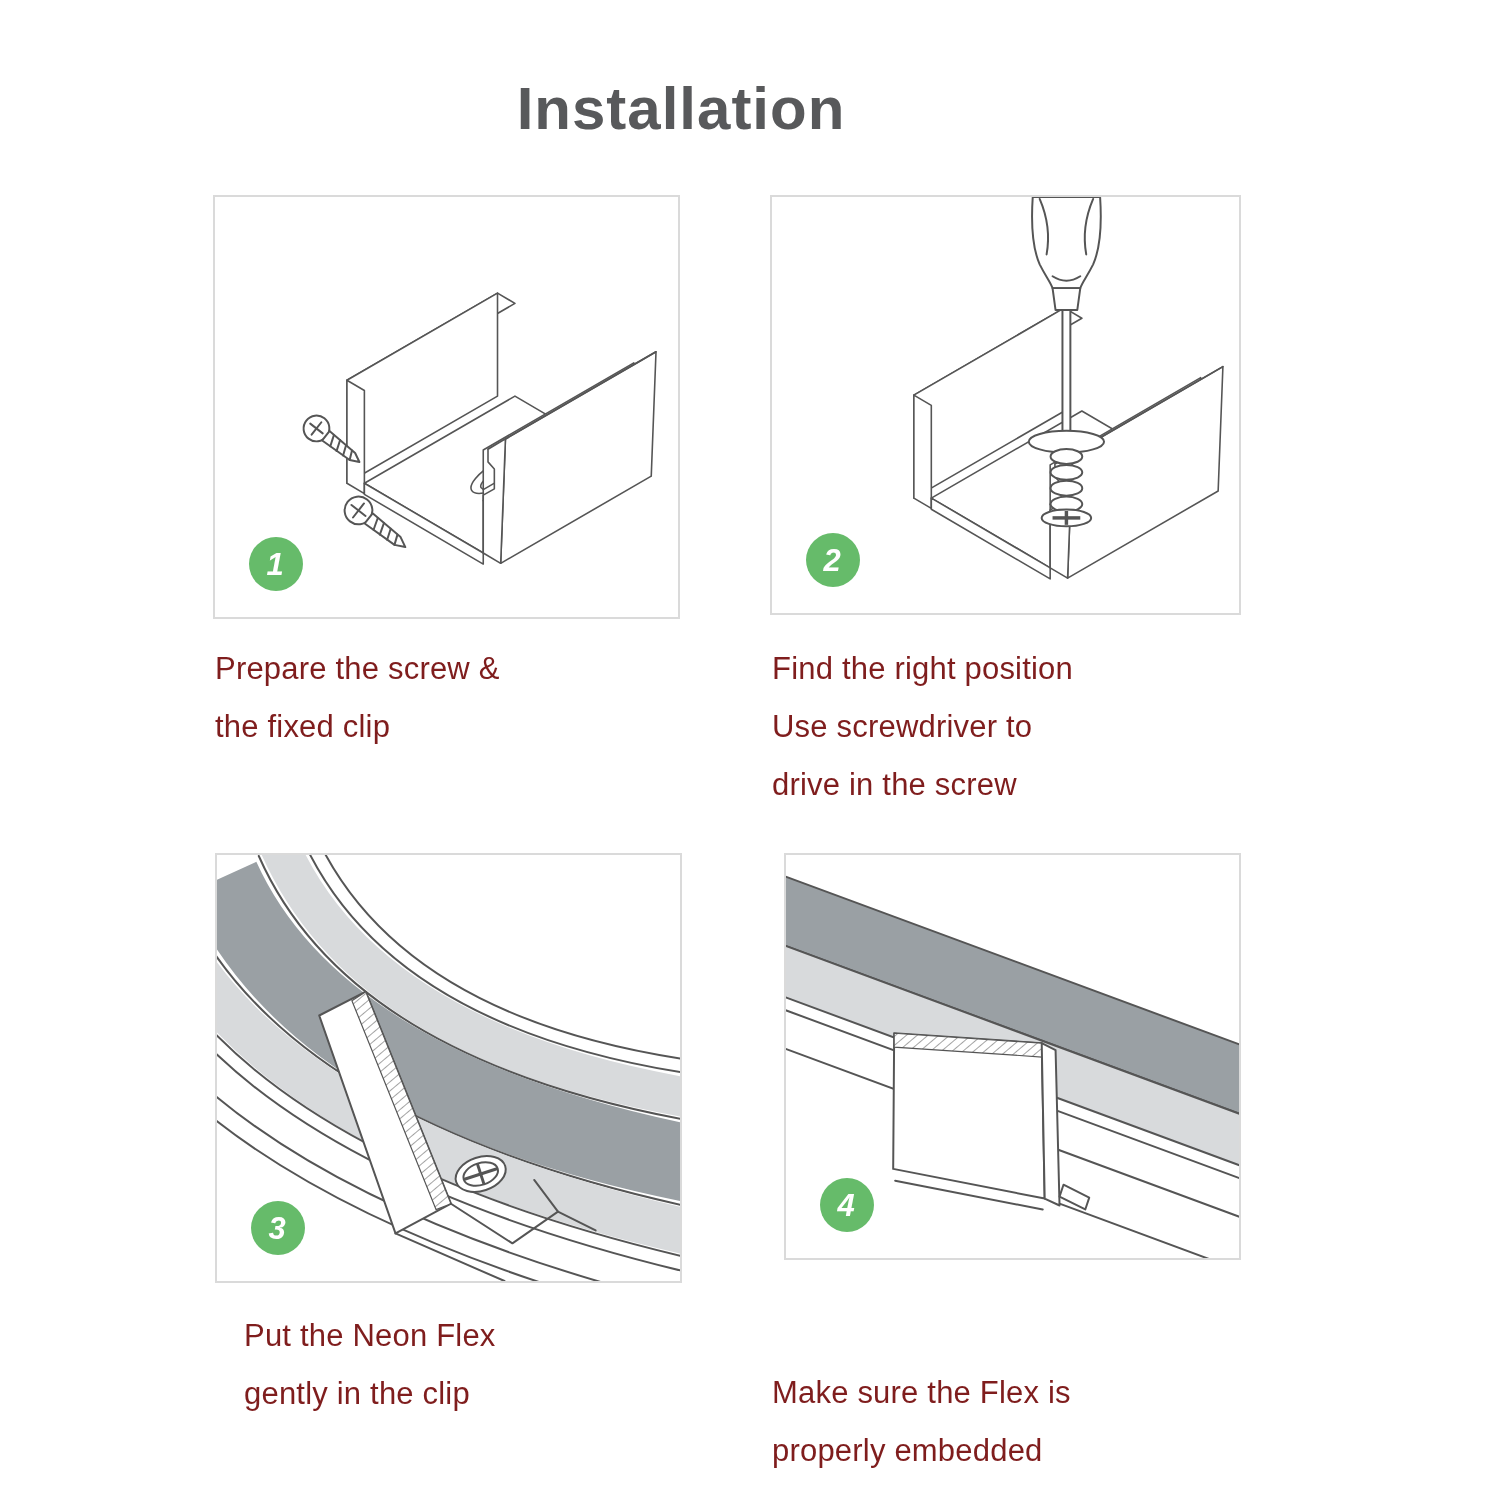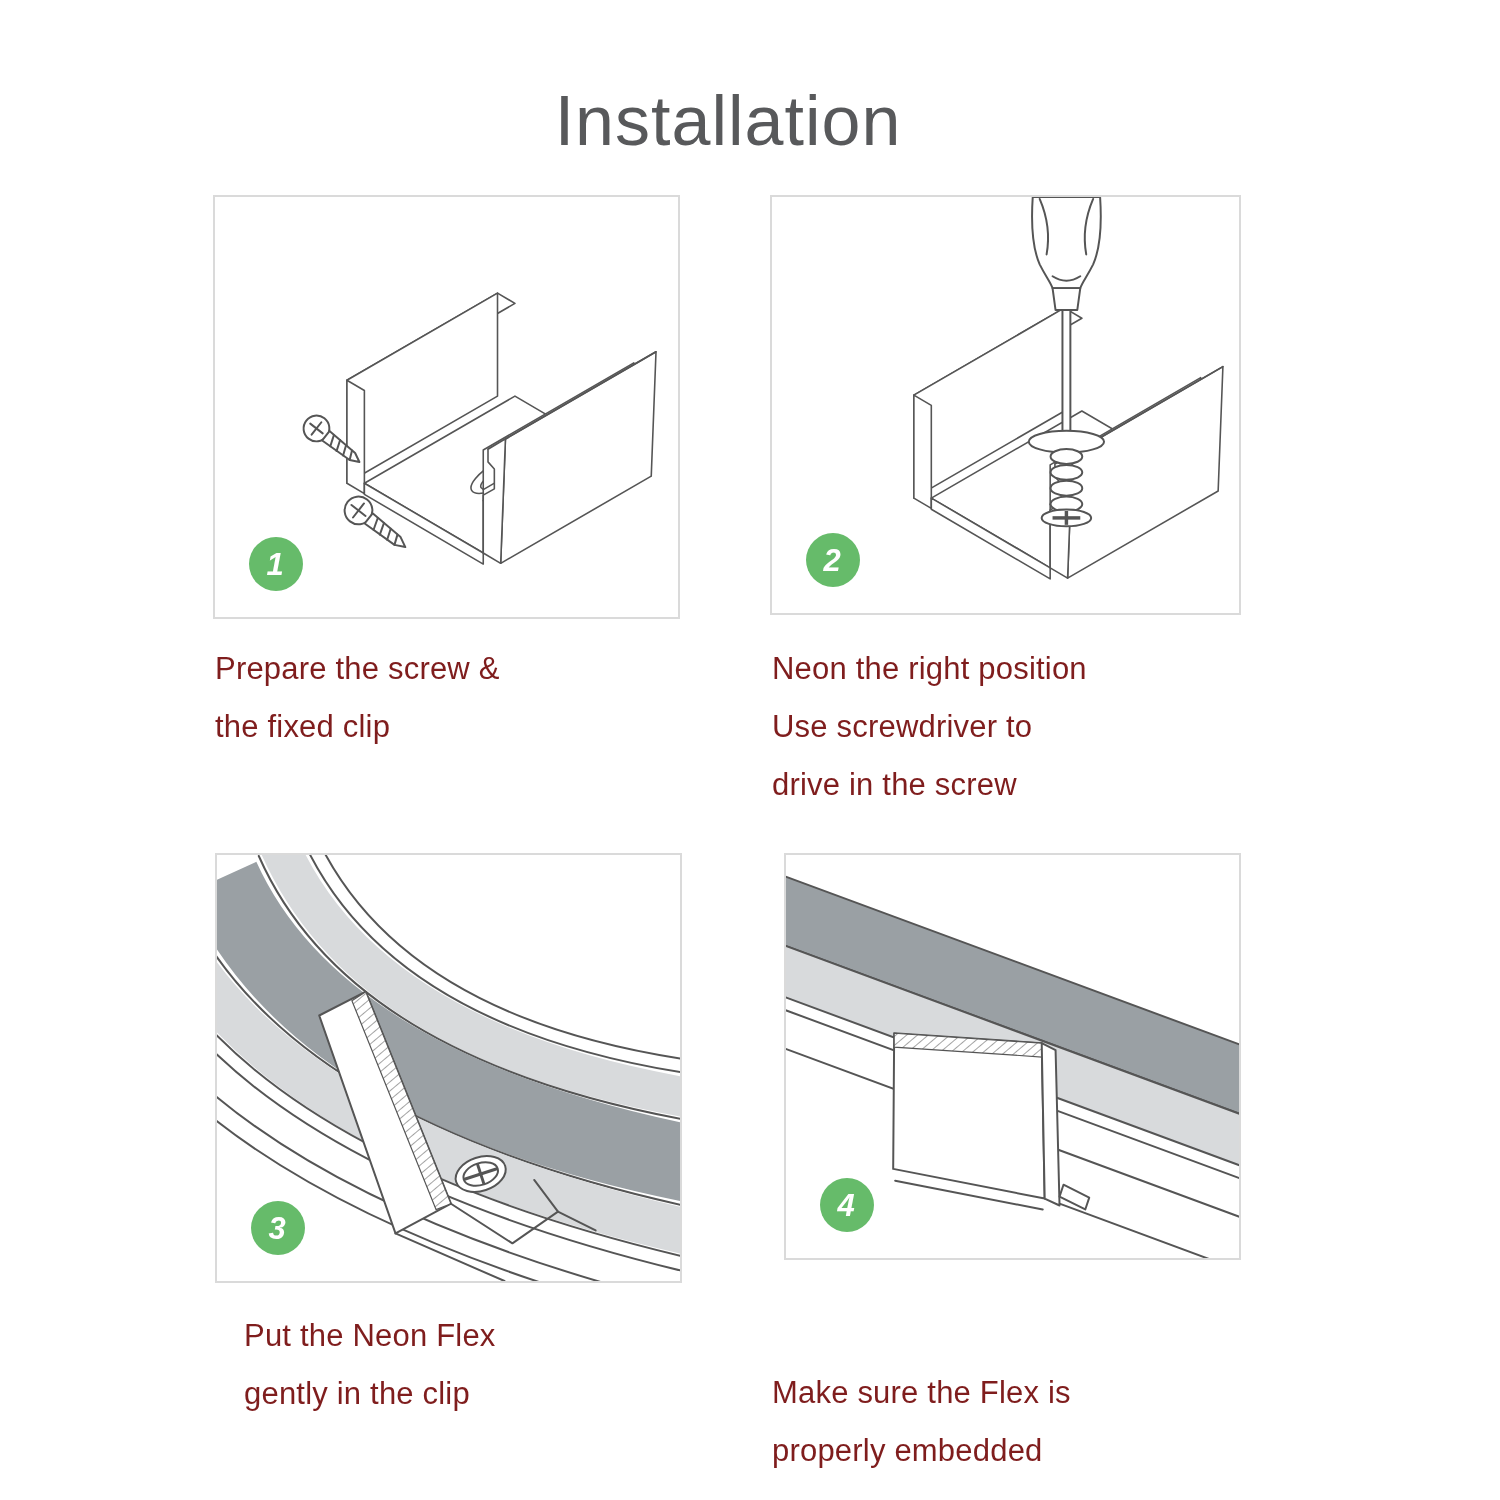--- a/index.html
+++ b/index.html
@@ -1,20 +1,20 @@
 <!DOCTYPE html>
 <html><head>
 <meta charset="utf-8">
 <style>
   html,body{margin:0;padding:0;background:#fff;}
   body{width:1500px;height:1500px;position:relative;font-family:"Liberation Sans",sans-serif;overflow:hidden;}
   .page-title{
     position:absolute;top:34px;left:0;width:1362px;
-    text-align:center;font-size:70px;font-weight:400;letter-spacing:1px;
-    color:#58595b;line-height:1.15;padding-left:47px;
+    text-align:center;font-size:60px;font-weight:700;letter-spacing:1px;
+    color:#58595b;line-height:1.15;
   }
   .panel{
     position:absolute;background:#ffffff;border:2px solid #dadada;box-sizing:border-box;
   }
   .panel svg{display:block;width:100%;height:100%;}
   #panel-1{left:213px;top:195px;width:467px;height:424px;}
   #panel-2{left:770px;top:195px;width:471px;height:420px;}
   #panel-3{left:215px;top:853px;width:467px;height:430px;}
   #panel-4{left:784px;top:853px;width:457px;height:407px;}
   .step-badge{
@@ -200,19 +200,19 @@
       <path class="lineart-fill" d="M258,190 L272,197 L276,354 L261,347 Z"></path>
       <path class="lineart-fill" d="M276,345 L302,358 L306,346 L280,333 Z"></path>
       <path class="lineart" d="M110,329 L259,358"></path>
     </g>
   </svg>
   <div class="step-badge">4</div>
 </div>
 
 <div class="caption" id="caption-1">Prepare the screw &amp;
 the fixed clip</div>
-<div class="caption" id="caption-2">Neon the right position
+<div class="caption" id="caption-2">Find the right position
 Use screwdriver to
 drive in the screw</div>
 <div class="caption" id="caption-3">Put the Neon Flex
 gently in the clip</div>
 <div class="caption" id="caption-4">Make sure the Flex is
 properly embedded</div>
 
 </body></html>

